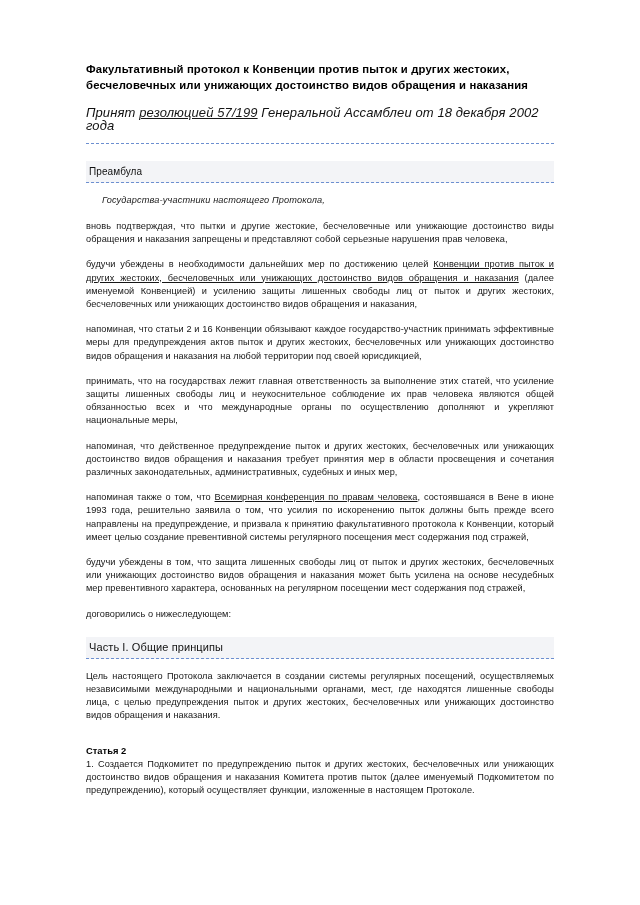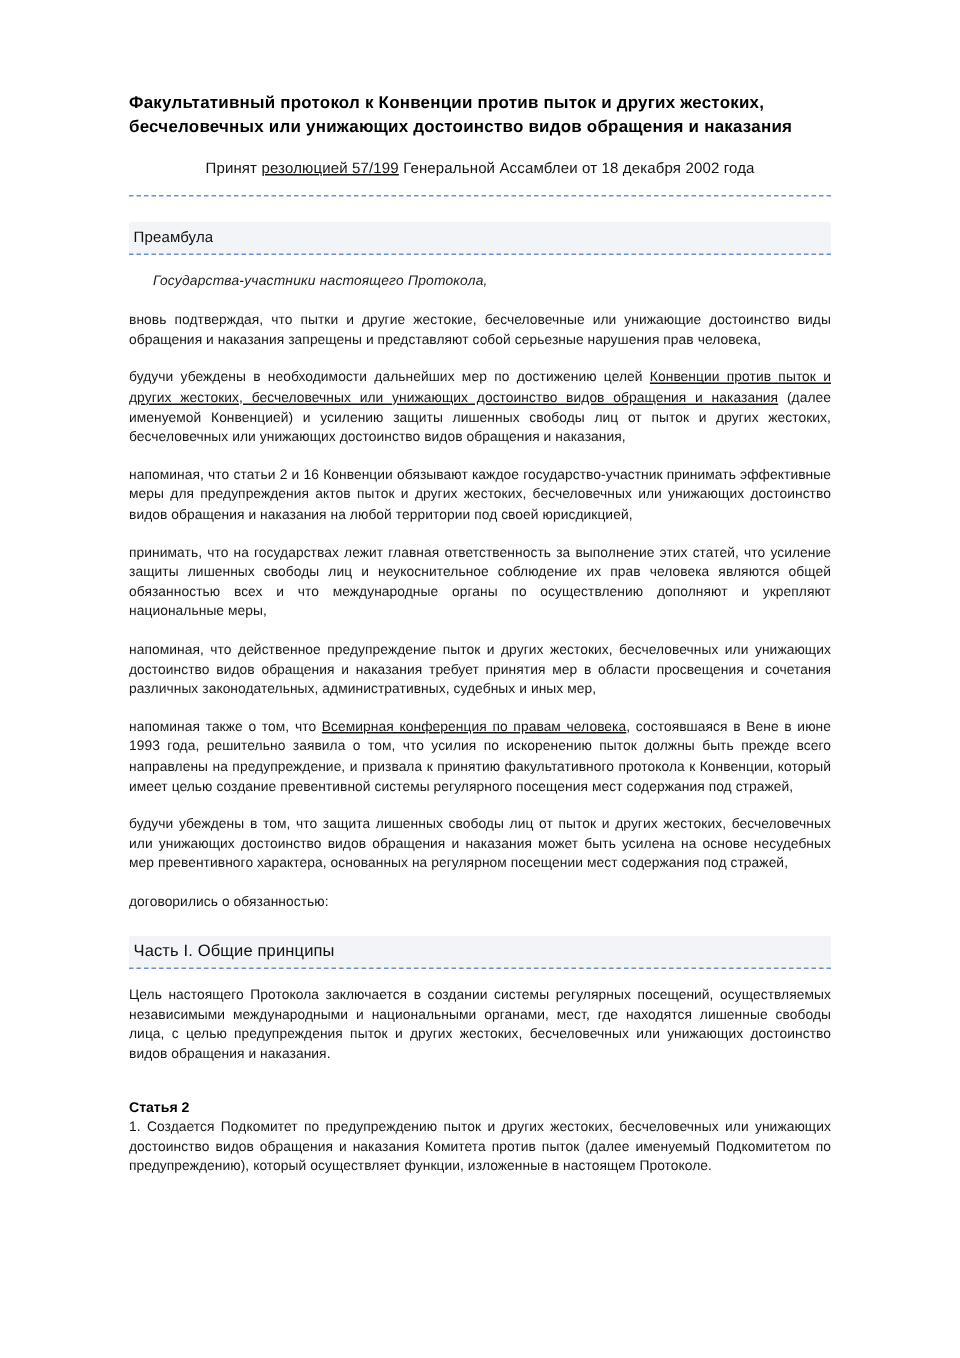--- a/index.html
+++ b/index.html
@@ -24,26 +24,26 @@
   }
   .doc-title {
     font-size: 11.3px;
     font-weight: bold;
     line-height: 15.5px;
     letter-spacing: 0.15px;
     margin: 0 0 13px 0;
     color: #000000;
   }
   .adopted-line {
-    font-size: 10px;
+    font-size: 13px;
+    font-style: italic;
     line-height: 13px;
     margin: 0 0 11px 0;
     color: #111111;
     letter-spacing: 0.1px;
-    text-align: center;
   }
   .adopted-line .link {
     text-decoration: underline;
   }
   .rule {
     height: 0;
     border: none;
     border-top: 1.5px dashed #6c8fd0;
     margin: 0 0 17px 0;
     width: 100%;
@@ -123,21 +123,21 @@
   <p class="para"><span class="it">напоминая</span><span>, что статьи 2 и 16 Конвенции обязывают каждое государство-участник принимать эффективные меры для предупреждения актов пыток и других жестоких, бесчеловечных или унижающих достоинство видов обращения и наказания на любой территории под своей юрисдикцией,</span></p>
 
   <p class="para"><span class="it">принимать</span><span>, что на государствах лежит главная ответственность за выполнение этих статей, что усиление защиты лишенных свободы лиц и неукоснительное соблюдение их прав человека являются общей обязанностью всех и что международные органы по осуществлению дополняют и укрепляют национальные меры,</span></p>
 
   <p class="para"><span class="it">напоминая</span><span>, что действенное предупреждение пыток и других жестоких, бесчеловечных или унижающих достоинство видов обращения и наказания требует принятия мер в области просвещения и сочетания различных законодательных, административных, судебных и иных мер,</span></p>
 
   <p class="para"><span class="it">напоминая также</span><span> о том, что </span><span class="link">Всемирная конференция по правам человека</span><span>, состоявшаяся в Вене в июне 1993 года, решительно заявила о том, что усилия по искоренению пыток должны быть прежде всего направлены на предупреждение, и призвала к принятию факультативного протокола к Конвенции, который имеет целью создание превентивной системы регулярного посещения мест содержания под стражей,</span></p>
 
   <p class="para"><span class="it">будучи убеждены</span><span> в том, что защита лишенных свободы лиц от пыток и других жестоких, бесчеловечных или унижающих достоинство видов обращения и наказания может быть усилена на основе несудебных мер превентивного характера, основанных на регулярном посещении мест содержания под стражей,</span></p>
 
-  <p class="para tight"><span class="it">договорились</span><span> о обязанностью:</span></p>
+  <p class="para tight"><span class="it">договорились</span><span> о нижеследующем:</span></p>
 
   <div class="part-head">Часть I. Общие принципы</div>
 
   <p class="para">Цель настоящего Протокола заключается в создании системы регулярных посещений, осуществляемых независимыми международными и национальными органами, мест, где находятся лишенные свободы лица, с целью предупреждения пыток и других жестоких, бесчеловечных или унижающих достоинство видов обращения и наказания.</p>
 
   <div class="spacer-sm"></div>
 
   <div class="article-title">Статья 2</div>
   <p class="para">1. Создается Подкомитет по предупреждению пыток и других жестоких, бесчеловечных или унижающих достоинство видов обращения и наказания Комитета против пыток (далее именуемый Подкомитетом по предупреждению), который осуществляет функции, изложенные в настоящем Протоколе.</p>
 

